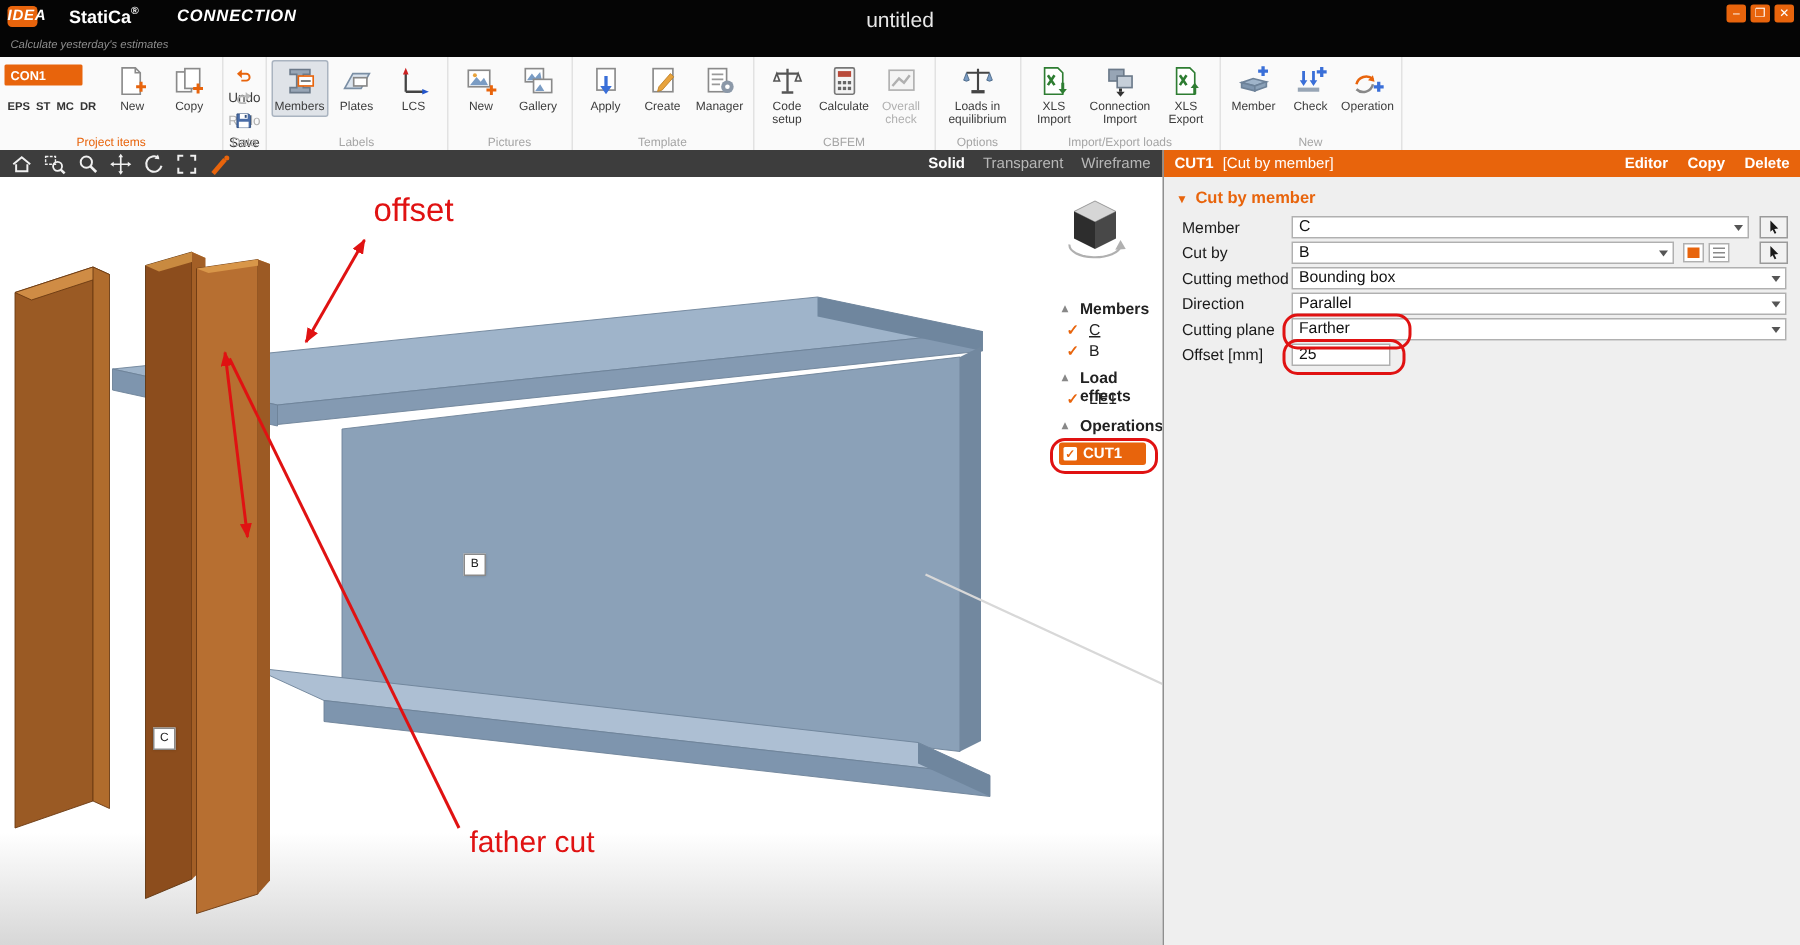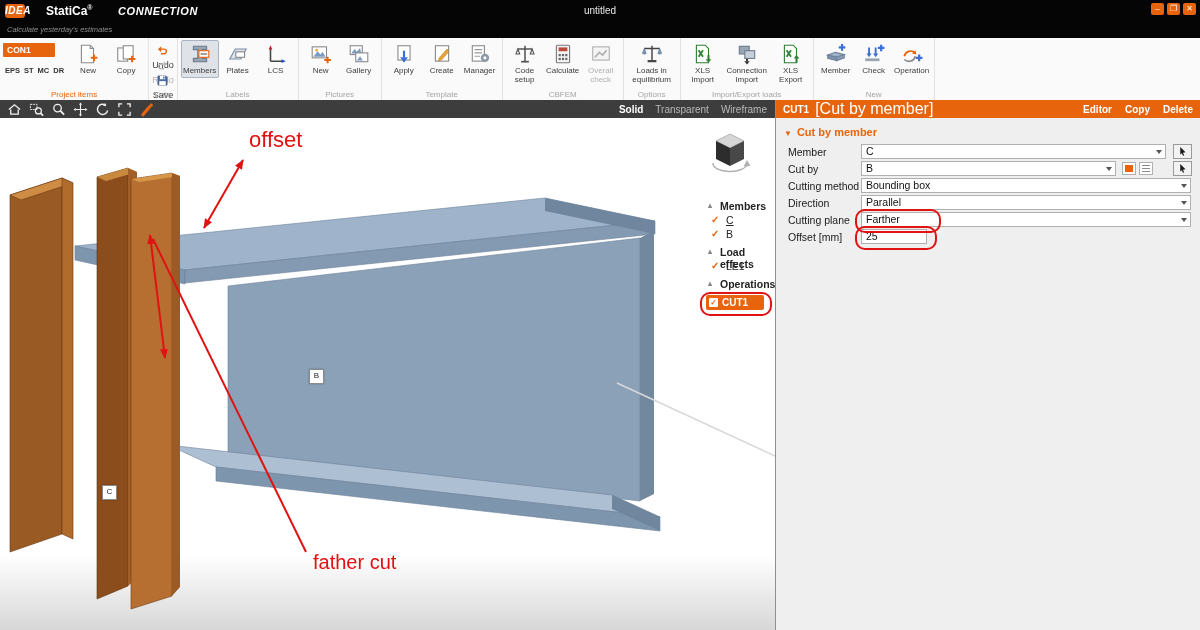--- a/index.html
+++ b/index.html
@@ -6,21 +6,21 @@
   #app{position:relative;width:1200px;height:630px;background:#fff;overflow:hidden;
        font-family:"Liberation Sans",sans-serif;cursor:default;}
   
   #header{position:absolute;top:0;left:0;right:0;height:38px;background:#050505;}
   #logo-box{position:absolute;left:5px;top:4px;width:20px;height:14px;background:#e8640c;border-radius:3px;
             color:#fff;font-style:italic;font-weight:bold;font-size:10px;text-align:center;line-height:14px;letter-spacing:.5px;}
   #logo-text{position:absolute;left:46px;top:4px;color:#fff;font-size:12px;font-weight:bold;}
   #logo-reg{font-size:7px;vertical-align:top;}
   #app-name{position:absolute;left:118px;top:5px;color:#fff;font-size:11px;font-weight:bold;font-style:italic;letter-spacing:.6px;}
   #tagline{position:absolute;left:7px;top:25px;color:#8f8f8f;font-size:7.5px;font-style:italic;}
-  #doc-title{position:absolute;left:0;right:0;top:5px;text-align:center;color:#e8e8e8;font-size:10px;}
+  #doc-title{position:absolute;left:0;right:0;top:5px;text-align:center;color:#e8e8e8;font-size:14px;}
   #win-controls{position:absolute;right:4px;top:3px;display:flex;gap:3px;}
   .winbtn{width:13px;height:12px;background:#e8640c;border-radius:2px;color:#fff;font-size:8px;line-height:12px;text-align:center;}
   #tabs{position:absolute;left:140px;top:22px;display:flex;gap:2px;}
   .tab{height:16px;line-height:16px;padding:0 14px;background:#4d4d4d;color:#fff;font-size:10px;border-radius:2px 2px 0 0;}
   .tab.active{background:#e8640c;font-weight:bold;}
   
   #ribbon{position:absolute;top:38px;left:0;right:0;height:62px;background:#fafafa;border-bottom:1px solid #c9c9c9;display:flex;}
   .rgroup{position:relative;border-right:1px solid #e2e2e2;padding:2px 3px 11px;display:flex;align-items:flex-start;}
   .glabel{position:absolute;bottom:1px;left:0;right:0;text-align:center;font-size:8px;color:#a5a5a5;white-space:nowrap;}
   .glabel.accent{color:#e8640c;}
@@ -70,21 +70,21 @@
   .cut-pill{position:absolute;left:8px;top:0;width:58px;height:15px;background:#e8640c;border-radius:2px;
             display:flex;align-items:center;gap:4px;padding-left:3px;box-sizing:border-box;}
   .cut-check{width:9px;height:9px;background:#fff;border-radius:1px;color:#e8640c;font-size:8px;line-height:9px;text-align:center;font-weight:bold;}
   .cut-label{color:#fff;font-size:10px;font-weight:bold;}
   .red-oval{position:absolute;border:2px solid #e01212;border-radius:10px;pointer-events:none;z-index:6;}
   .cut-oval{left:2px;top:-3px;width:68px;height:20px;}
   
   #panel-header{position:absolute;top:100px;left:775px;right:0;height:18px;background:#e8640c;color:#fff;
                 display:flex;align-items:center;border-left:1px solid #8f8f8f;box-sizing:border-box;}
   #panel-title{font-weight:bold;font-size:10px;margin-left:7px;}
-  #panel-subtitle{font-size:16px;margin-left:6px;}
+  #panel-subtitle{font-size:10px;margin-left:6px;}
   #panel-actions{margin-left:auto;margin-right:7px;display:flex;gap:13px;}
   .paction{font-size:10px;font-weight:bold;}
   #panel{position:absolute;top:118px;left:775px;right:0;bottom:0;background:#efefef;border-left:1px solid #8f8f8f;box-sizing:border-box;}
   #psection{margin:8px 0 5px 8px;font-size:11px;font-weight:bold;color:#e8640c;}
   .scaret{font-size:8px;margin-right:5px;}
   .prow{position:relative;height:17px;}
   .plabel{position:absolute;left:12px;top:3px;font-size:10.5px;color:#1a1a1a;}
   .pctrl{position:absolute;left:85px;top:1px;height:15px;background:#fff;border:1px solid #b0b0b0;box-sizing:border-box;
          font-size:10.5px;color:#111;line-height:13px;padding-left:4px;}
   .ddcaret{position:absolute;right:3px;top:5px;width:0;height:0;border-left:3.5px solid transparent;

